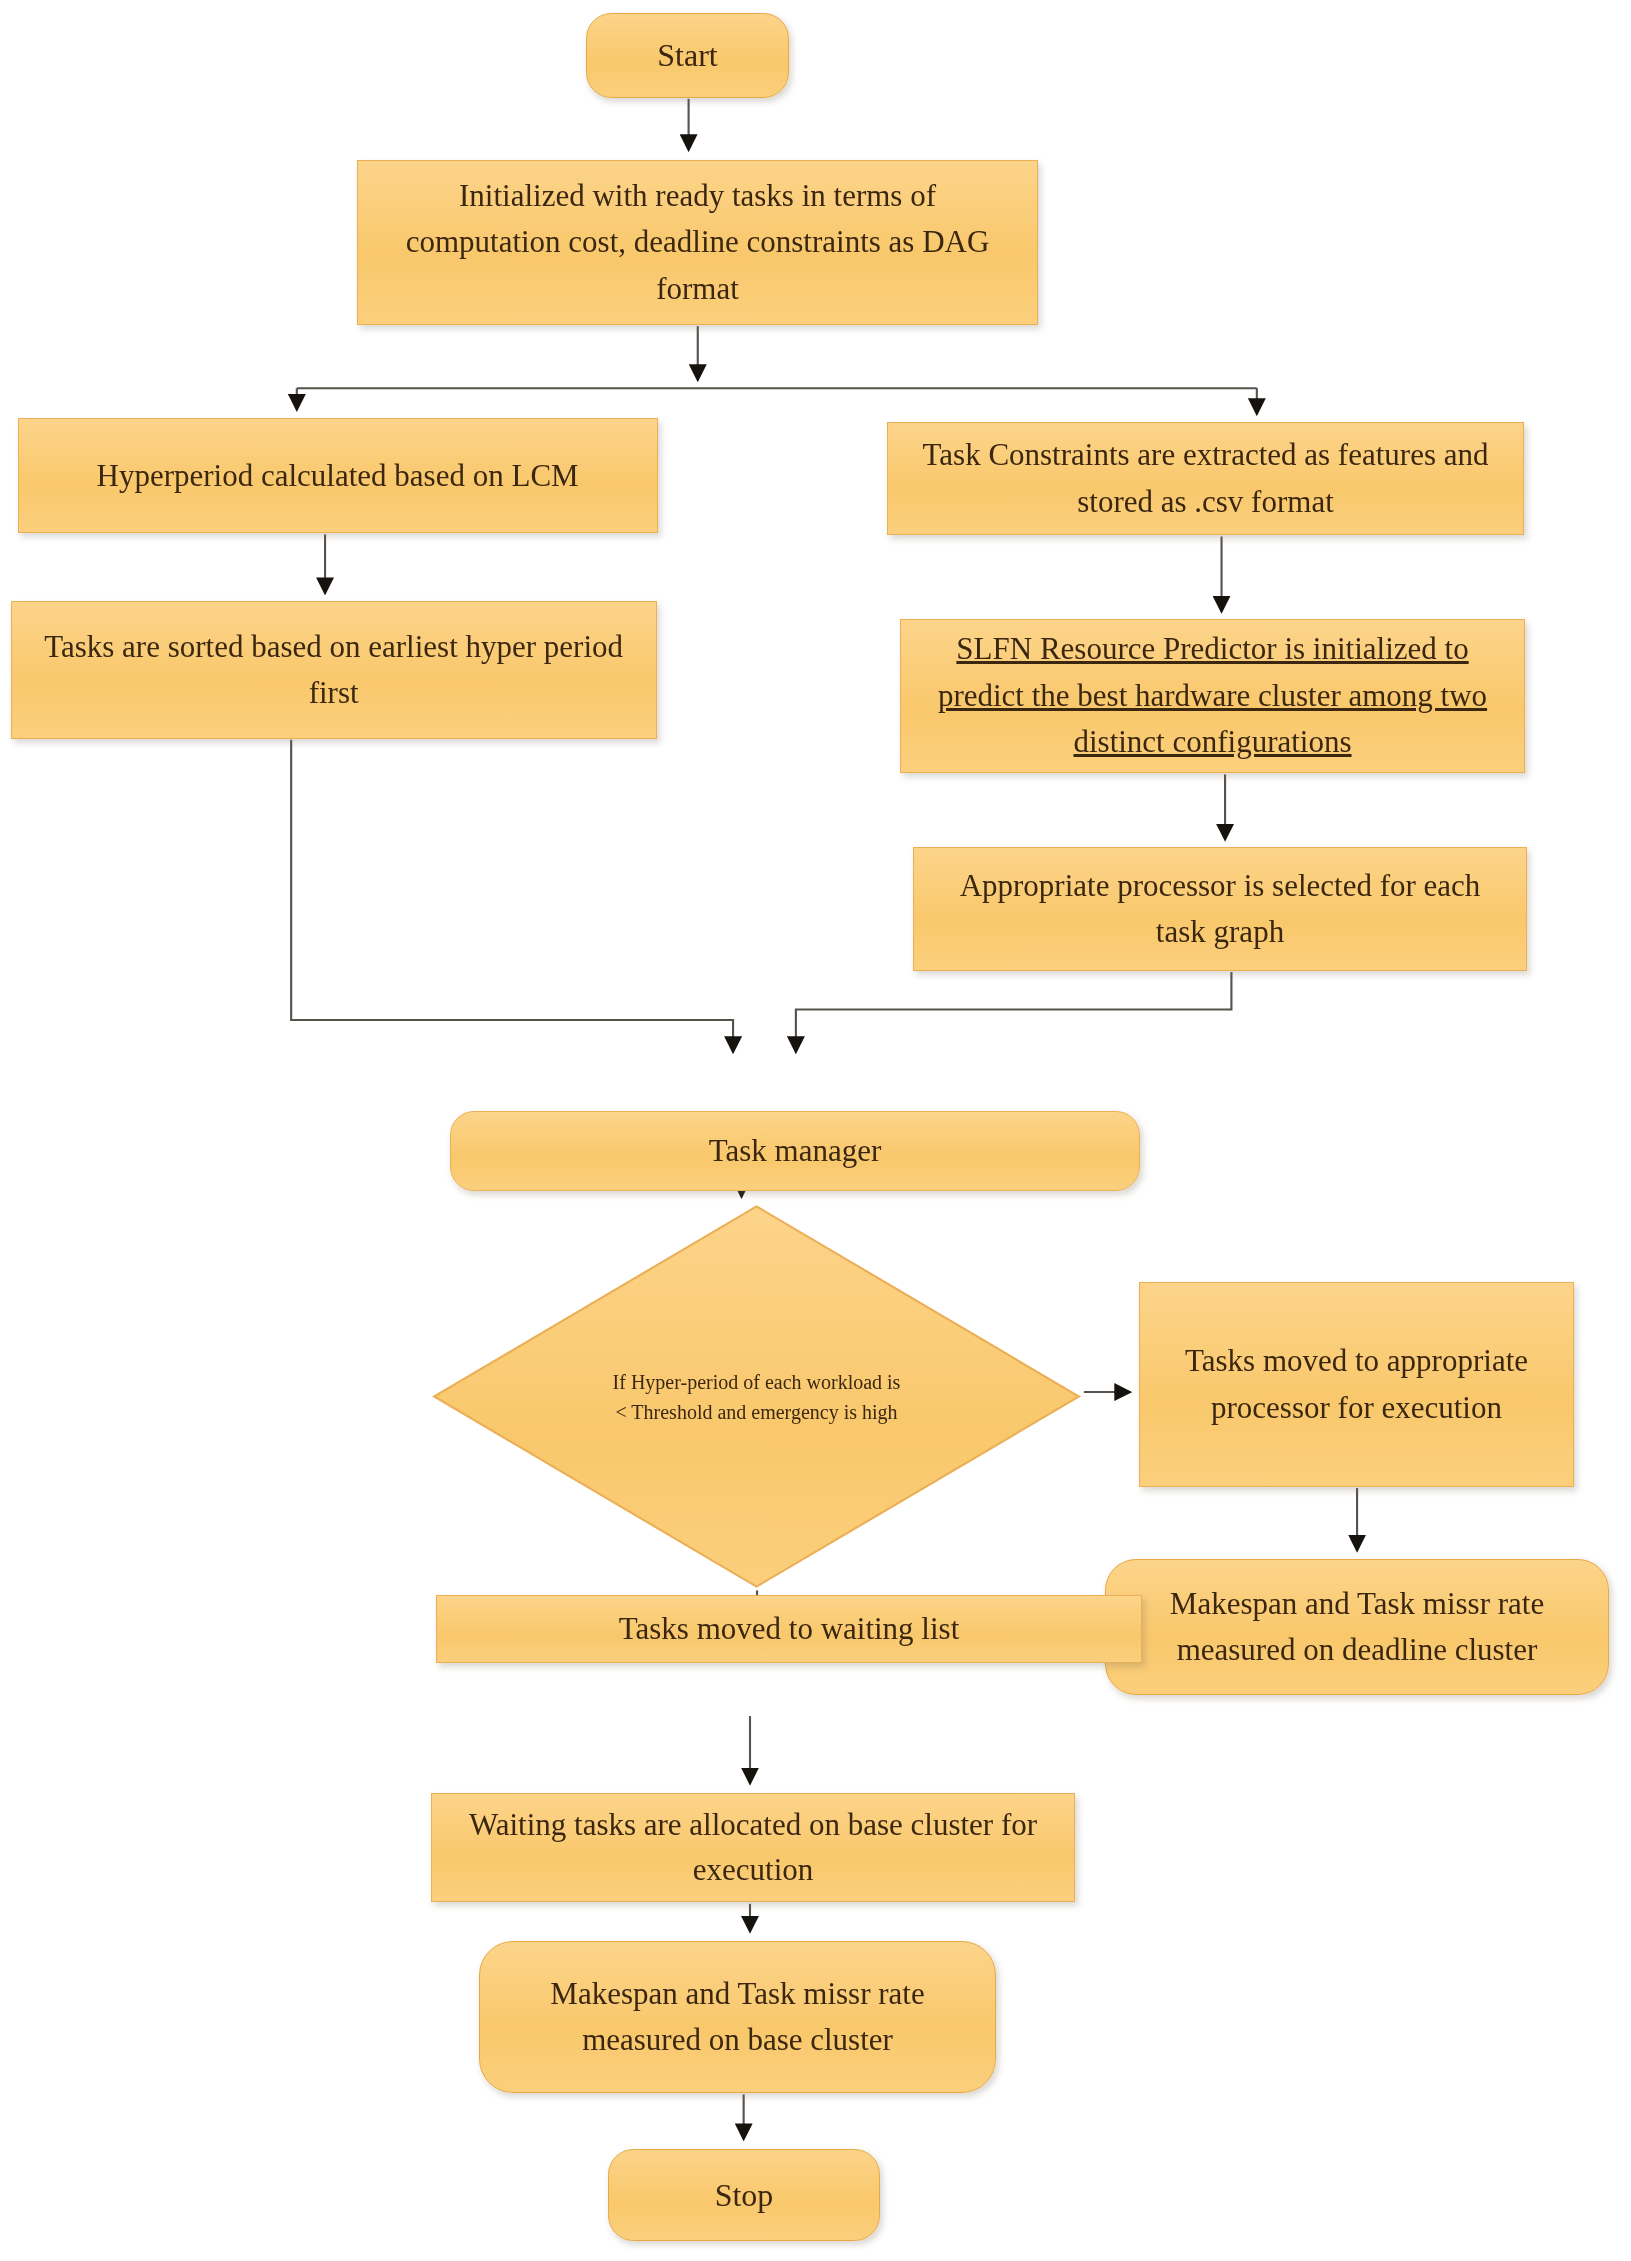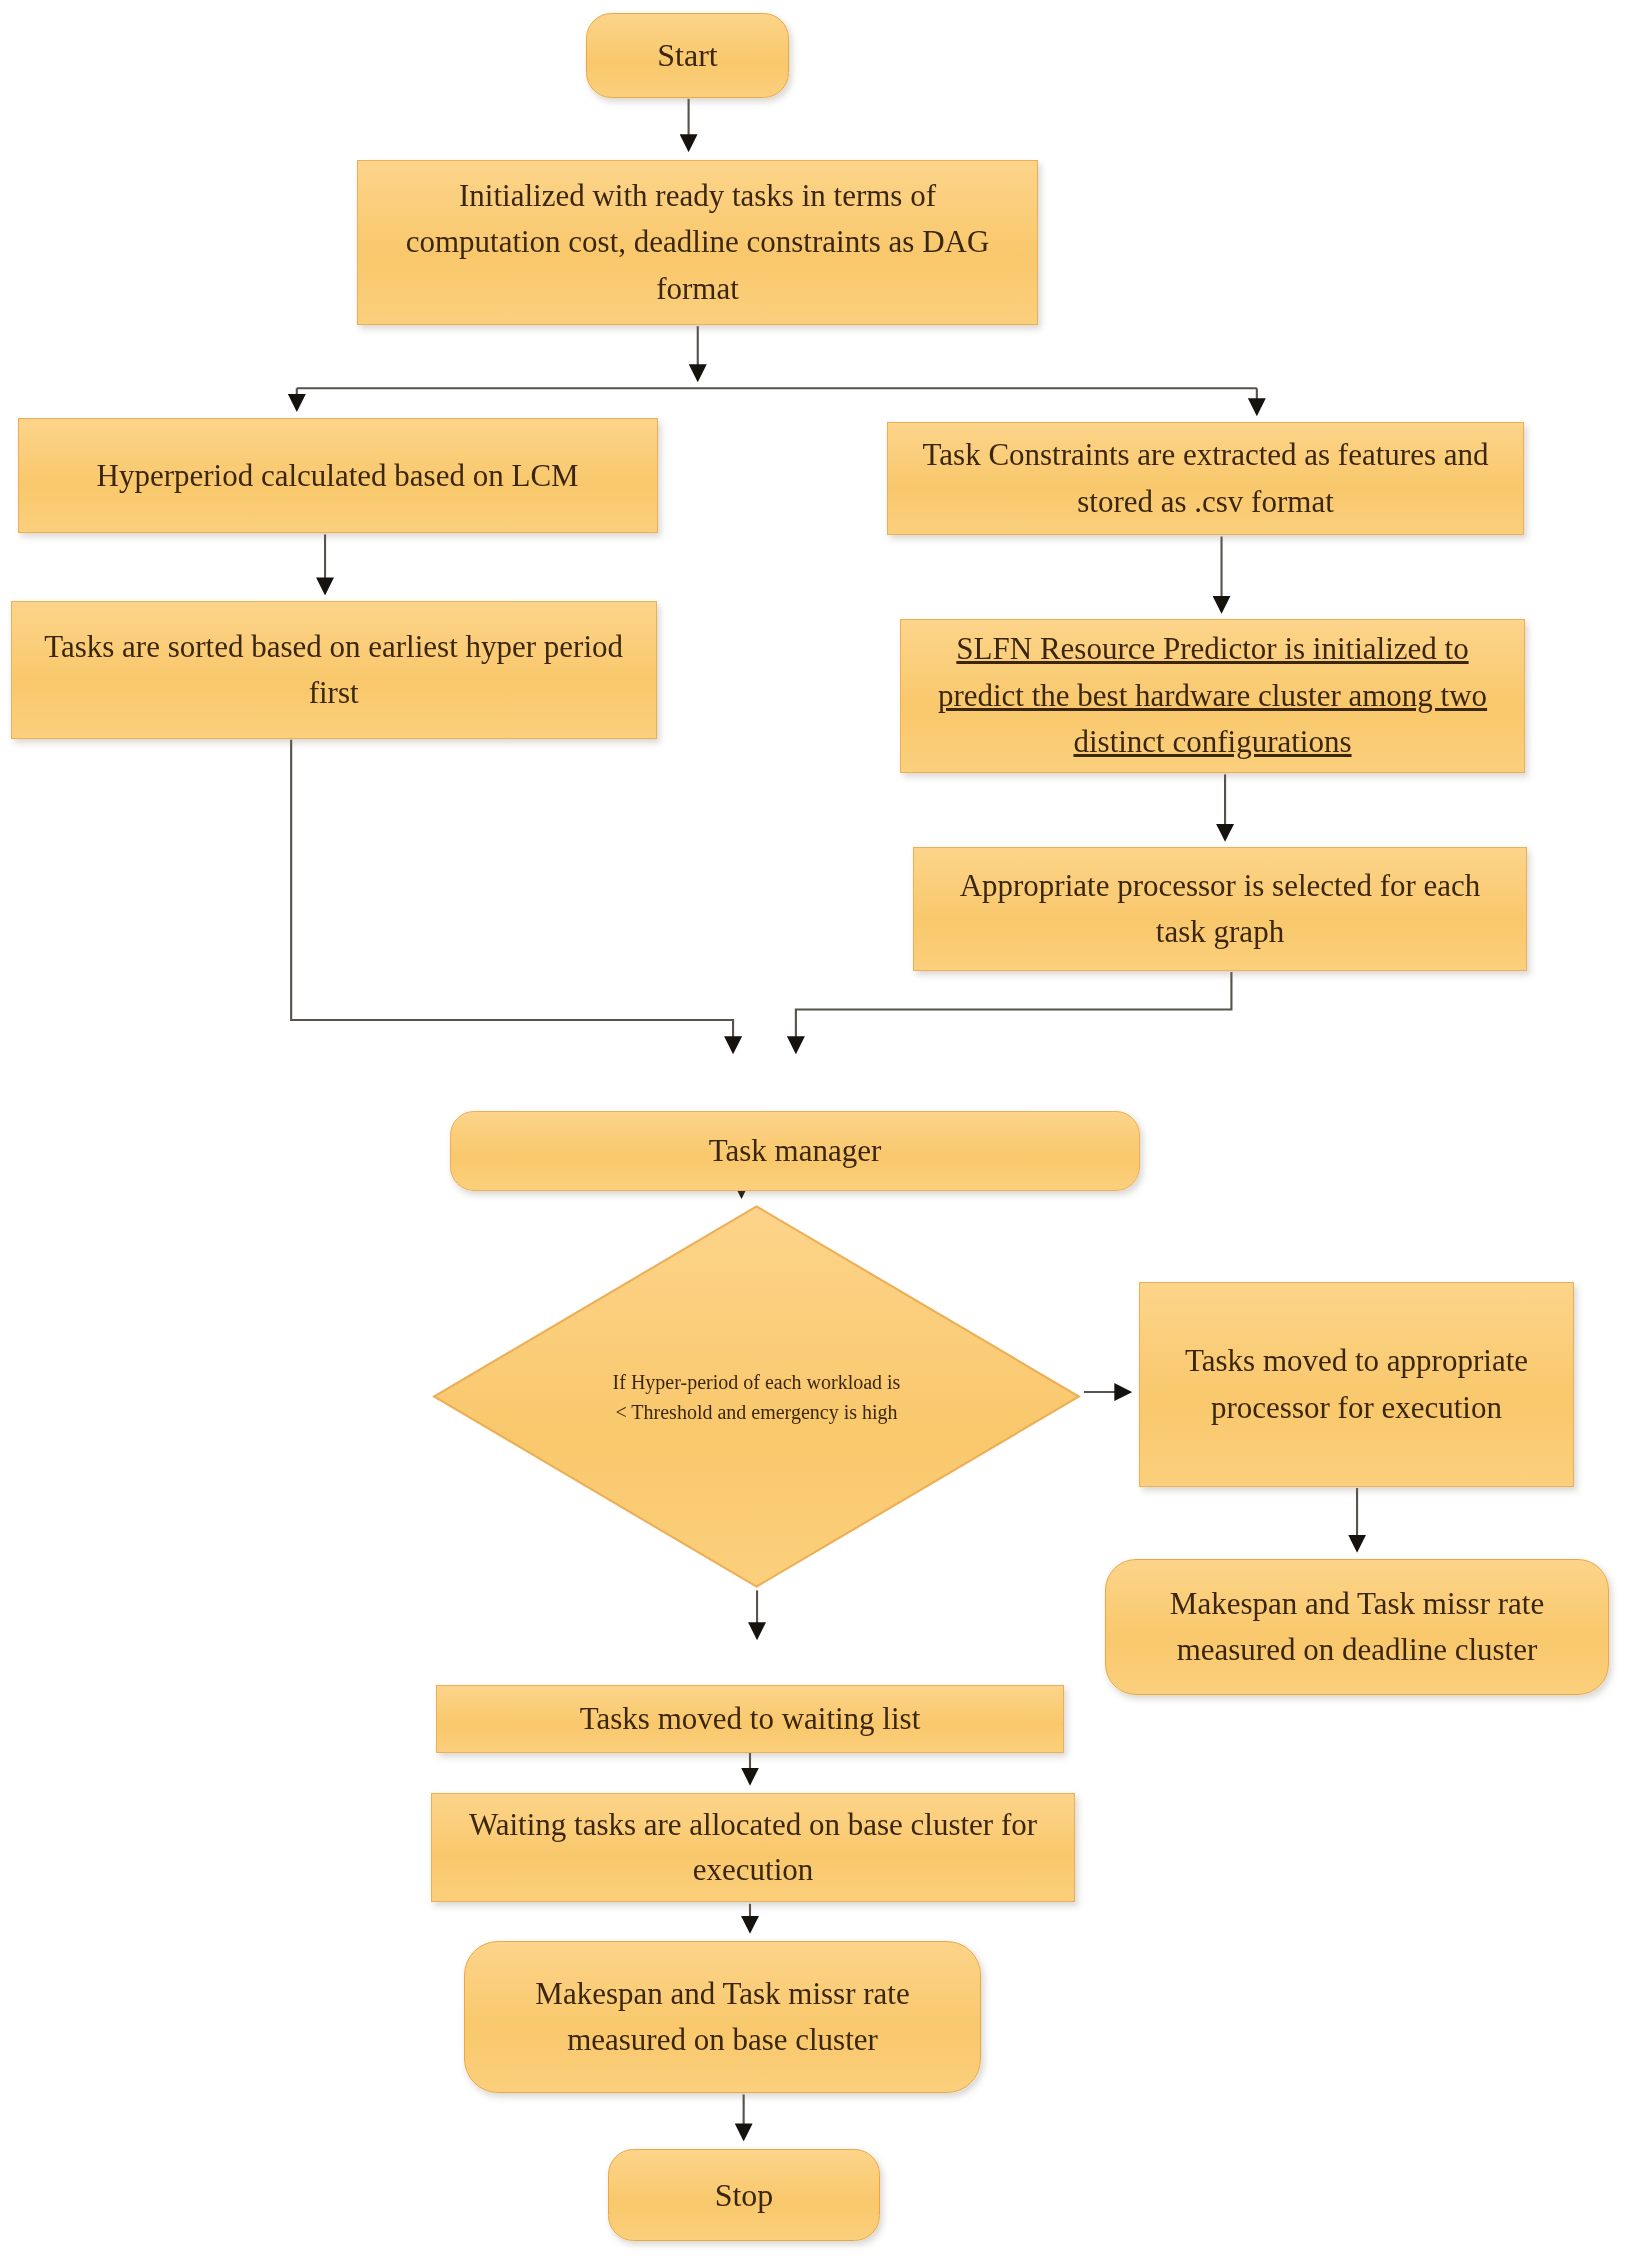--- a/index.html
+++ b/index.html
@@ -34,24 +34,24 @@
   #node-constraints .label{max-width:593px;}
   #node-slfn{left:900px;top:619px;width:625px;height:154px;}
   #node-slfn .label{max-width:579px;text-decoration:underline;}
   #node-processor-select{left:913px;top:847px;width:614px;height:124px;}
   #node-processor-select .label{max-width:565px;}
   #node-task-manager{left:450px;top:1111px;width:690px;height:80px;border-radius:24px;}
   #node-moved-processor{left:1139px;top:1282px;width:435px;height:205px;}
   #node-moved-processor .label{max-width:381px;}
   #node-makespan-optimal{left:1105px;top:1559px;width:504px;height:136px;border-radius:31px;}
   #node-makespan-optimal .label{max-width:452px;}
-  #node-waiting-list{left:436px;top:1685px;width:628px;height:68px;}
+  #node-waiting-list{left:436px;top:1595px;width:706px;height:68px;}
   #node-base-alloc{left:431px;top:1793px;width:644px;height:109px;line-height:1.45;}
   #node-base-alloc .label{max-width:593px;}
-  #node-makespan-base{left:464px;top:1941px;width:517px;height:152px;border-radius:34px;}
+  #node-makespan-base{left:479px;top:1941px;width:517px;height:152px;border-radius:34px;}
   #node-makespan-base .label{max-width:452px;}
   #node-stop{left:608px;top:2149px;width:272px;height:92px;font-size:32px;}
   
   .diamond-wrap{position:absolute;left:432px;top:1204px;width:649px;height:385px;z-index:2;}
   .diamond-wrap svg{position:absolute;left:0;top:0;}
   .diamond-text{
     position:absolute;left:0;top:0;width:100%;height:100%;
     display:flex;align-items:center;justify-content:center;
     text-align:center;color:#3b2710;font-size:20px;line-height:1.5;
   }

